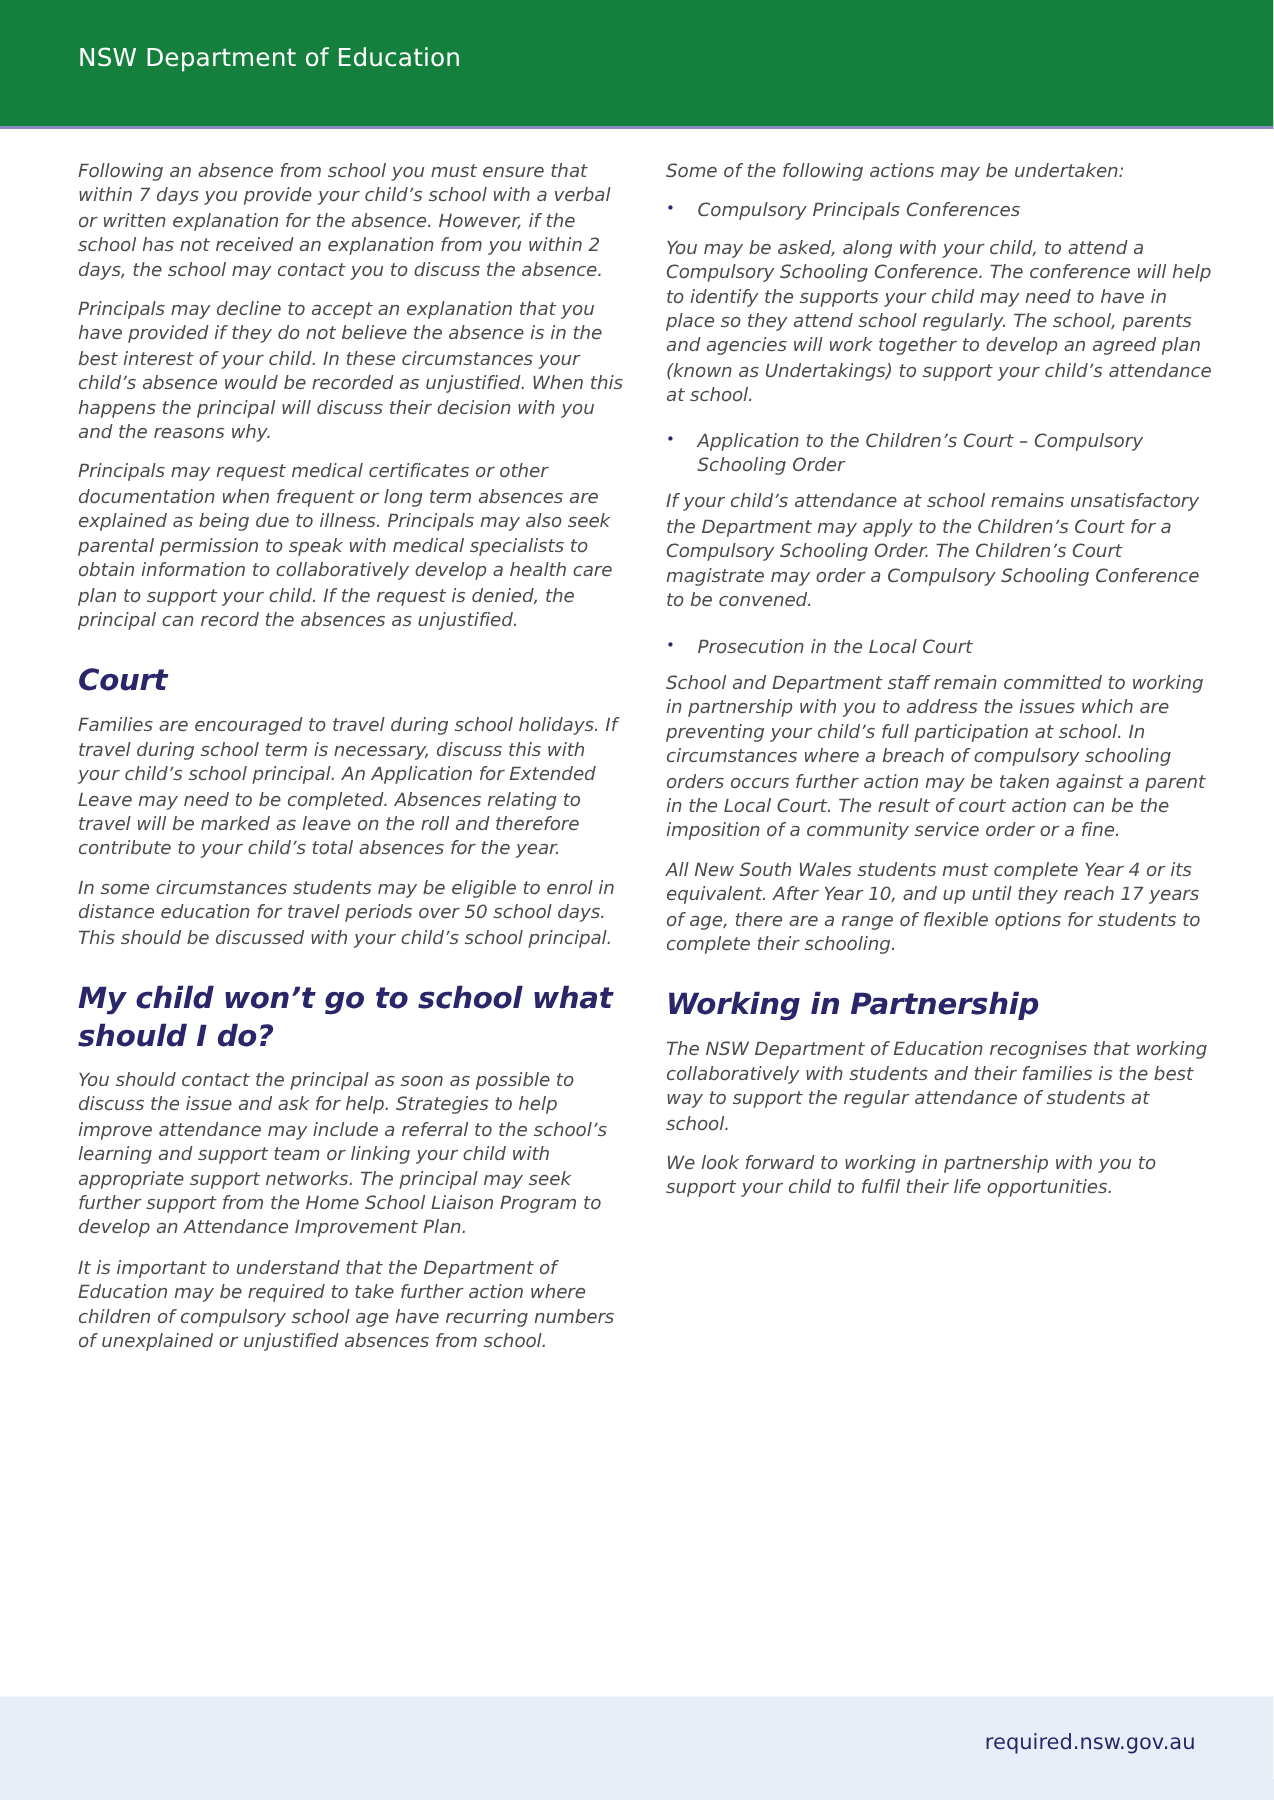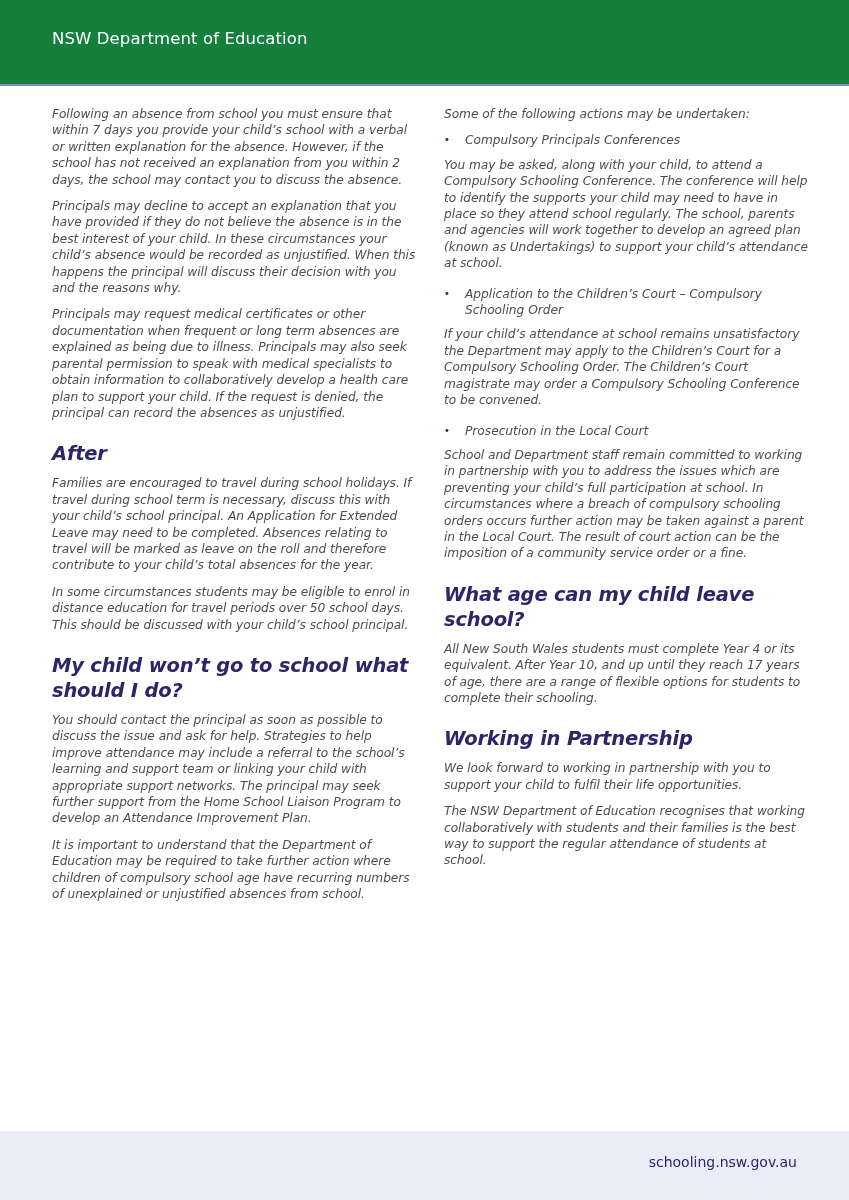--- a/index.html
+++ b/index.html
@@ -53,21 +53,21 @@
 
 <div class="header">
   <div class="header-title">NSW Department of Education</div>
 </div>
 
 <div class="col col-left">
   <p class="body">Following an absence from school you must ensure that within 7 days you provide your child’s school with a verbal or written explanation for the absence. However, if the school has not received an explanation from you within 2 days, the school may contact you to discuss the absence.</p>
   <p class="body">Principals may decline to accept an explanation that you have provided if they do not believe the absence is in the best interest of your child. In these circumstances your child’s absence would be recorded as unjustified. When this happens the principal will discuss their decision with you and the reasons why.</p>
   <p class="body">Principals may request medical certificates or other documentation when frequent or long term absences are explained as being due to illness. Principals may also seek parental permission to speak with medical specialists to obtain information to collaboratively develop a health care plan to support your child. If the request is denied, the principal can record the absences as unjustified.</p>
 
-  <h2 class="heading">After</h2>
+  <h2 class="heading">Court</h2>
   <p class="body">Families are encouraged to travel during school holidays. If travel during school term is necessary, discuss this with your child’s school principal. An Application for Extended Leave may need to be completed. Absences relating to travel will be marked as leave on the roll and therefore contribute to your child’s total absences for the year.</p>
   <p class="body">In some circumstances students may be eligible to enrol in distance education for travel periods over 50 school days. This should be discussed with your child’s school principal.</p>
 
   <h2 class="heading">My child won’t go to school what should I do?</h2>
   <p class="body">You should contact the principal as soon as possible to discuss the issue and ask for help. Strategies to help improve attendance may include a referral to the school’s learning and support team or linking your child with appropriate support networks. The principal may seek further support from the Home School Liaison Program to develop an Attendance Improvement Plan.</p>
 
   <p class="body">It is important to understand that the Department of Education may be required to take further action where children of compulsory school age have recurring numbers of unexplained or unjustified absences from school.</p>
 </div>
 
 <div class="col col-right">
@@ -84,23 +84,22 @@
     <span>Application to the Children’s Court – Compulsory Schooling Order</span>
   </div>
   <p class="body">If your child’s attendance at school remains unsatisfactory the Department may apply to the Children’s Court for a Compulsory Schooling Order. The Children’s Court magistrate may order a Compulsory Schooling Conference to be convened.</p>
 
   <div class="bullet" style="margin-top:14px;">
     <span class="bullet-dot">•</span>
     <span>Prosecution in the Local Court</span>
   </div>
   <p class="body">School and Department staff remain committed to working in partnership with you to address the issues which are preventing your child’s full participation at school. In circumstances where a breach of compulsory schooling orders occurs further action may be taken against a parent in the Local Court. The result of court action can be the imposition of a community service order or a fine.</p>
 
-  <h2 class="heading">What age can my child leave school?</h2>
   <p class="body">All New South Wales students must complete Year 4 or its equivalent. After Year 10, and up until they reach 17 years of age, there are a range of flexible options for students to complete their schooling.</p>
 
   <h2 class="heading">Working in Partnership</h2>
+  <p class="body">The NSW Department of Education recognises that working collaboratively with students and their families is the best way to support the regular attendance of students at school.</p>
   <p class="body">We look forward to working in partnership with you to support your child to fulfil their life opportunities.</p>
-  <p class="body">The NSW Department of Education recognises that working collaboratively with students and their families is the best way to support the regular attendance of students at school.</p>
 </div>
 
 <div class="footer">
-  <span class="footer-link">schooling.nsw.gov.au</span>
+  <span class="footer-link">required.nsw.gov.au</span>
 </div>
 
 </body></html>

